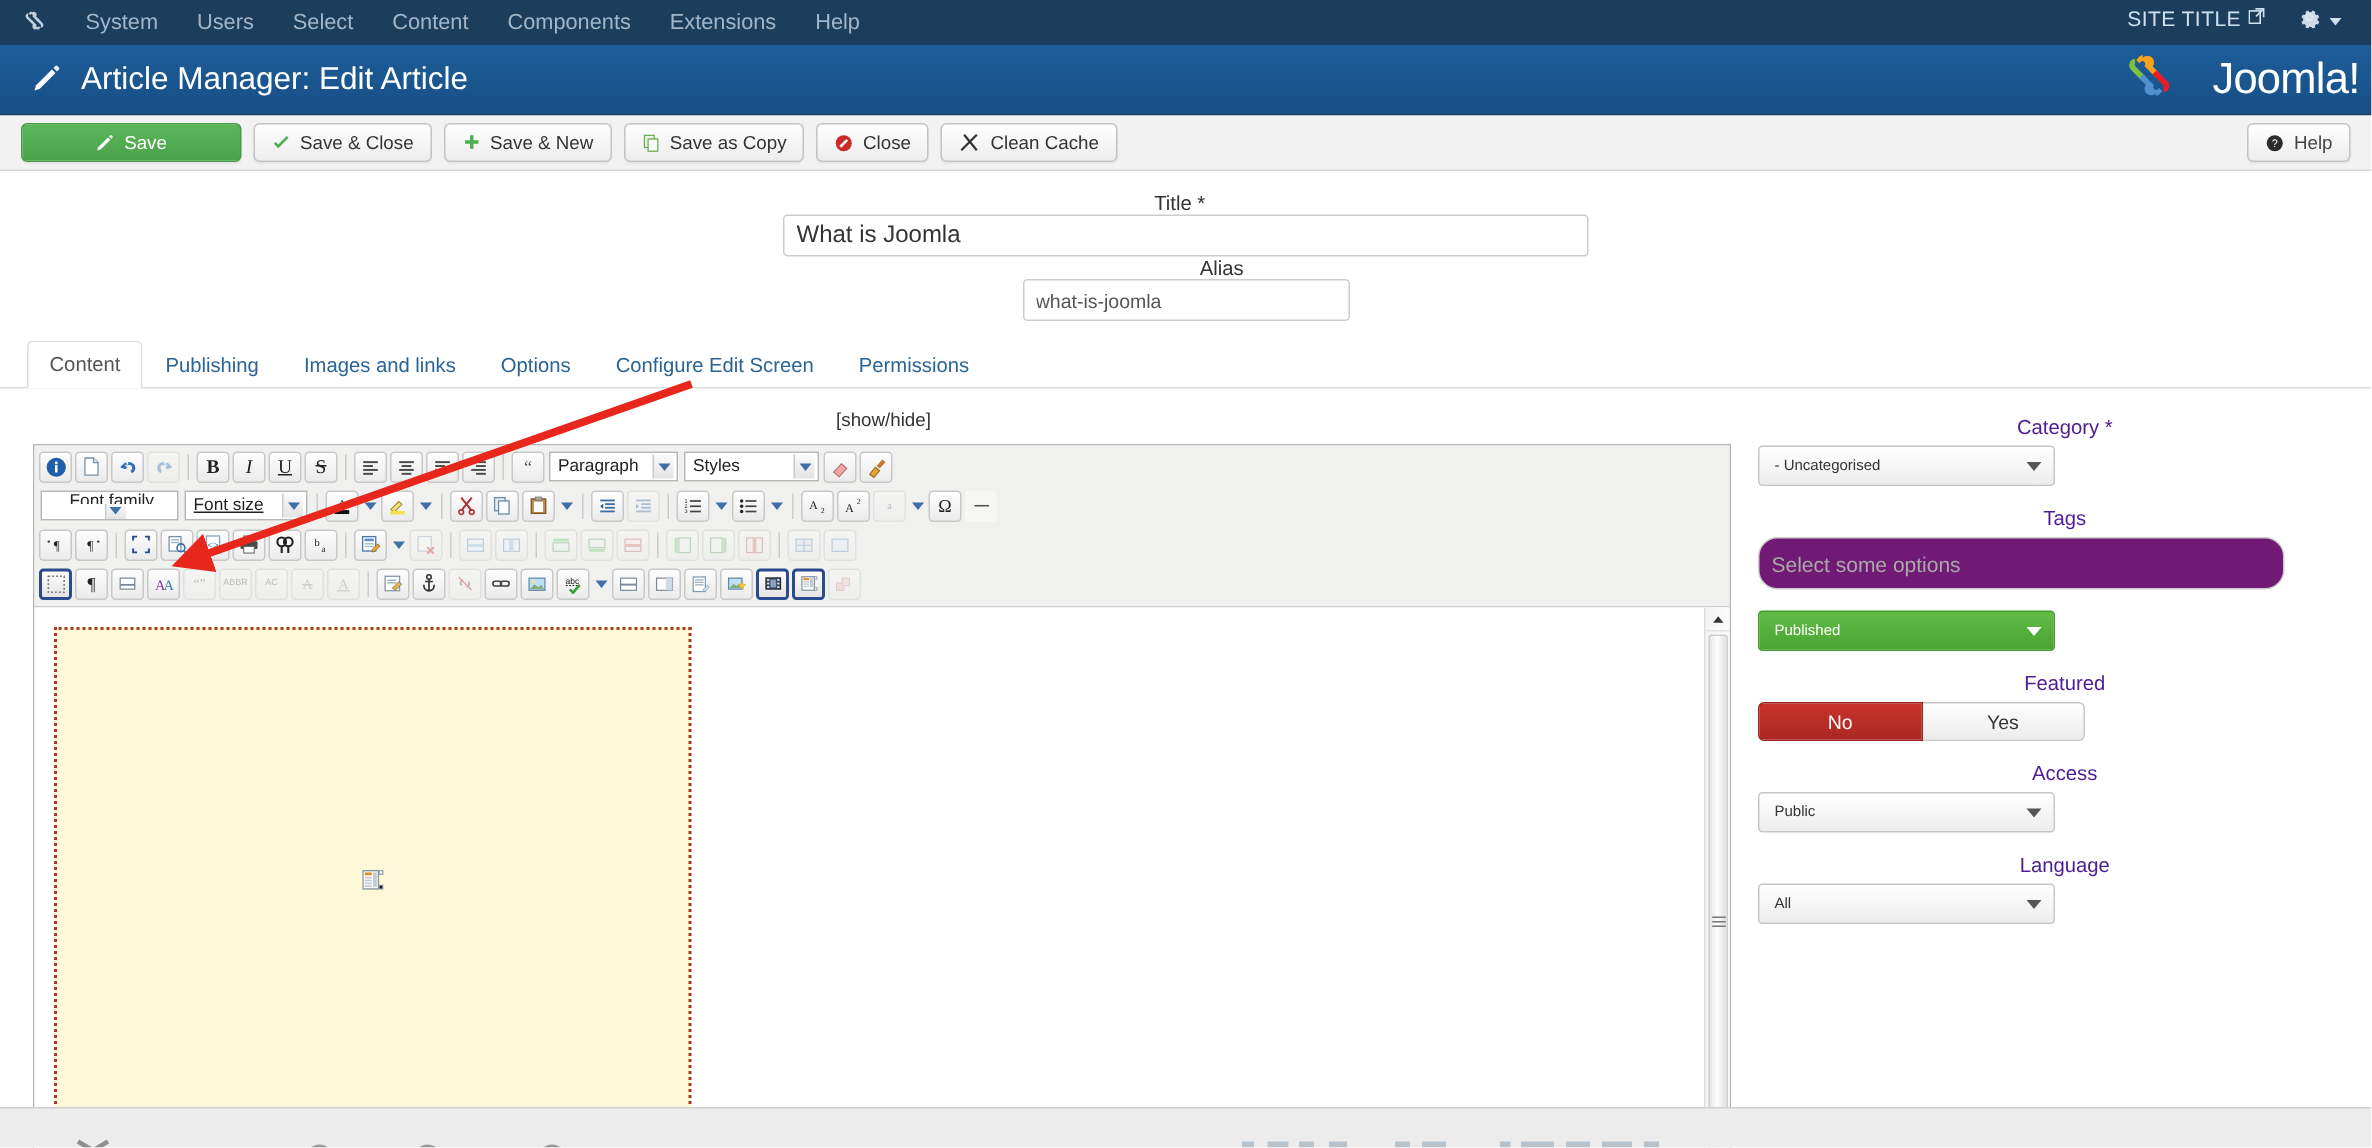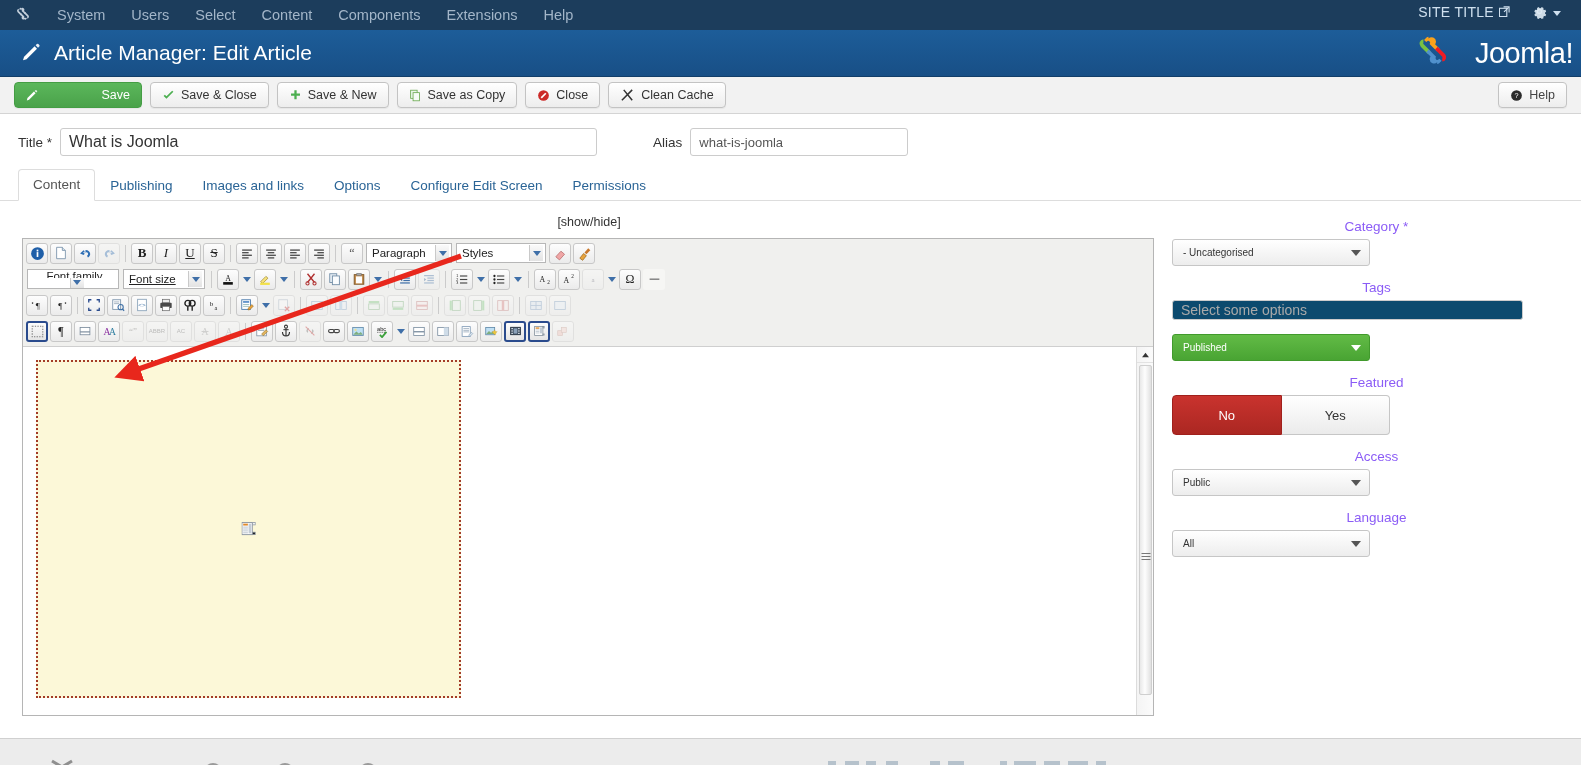--- a/index.html
+++ b/index.html
@@ -61,32 +61,32 @@
     display: flex; align-items: center; padding: 0 14px; gap: 8px; position: relative;
   }
   .btn {
     height: 26px; border: 1px solid #c3c3c3; border-radius: 4px;
     background: linear-gradient(180deg,#ffffff 0%, #ededed 100%);
     color: #333; font-size: 12.5px; display: inline-flex; align-items: center;
     padding: 0 11px; gap: 6px; cursor: pointer; white-space: nowrap;
     box-shadow: 0 1px 1px rgba(0,0,0,.05);
   }
   .btn.primary-save {
-    width: 128px; justify-content: space-between;
+    width: 147px; justify-content: center;
     background: linear-gradient(180deg,#5bb75b 0%, #4aa24a 100%);
     border-color: #449d44; color: #fff; font-weight: normal;
   }
   .btn-help {
     position: absolute; right: 14px; top: 50%; transform: translateY(-50%);
     color: #444;
   }
   .ico { display: inline-flex; align-items: center; justify-content: center; }
 
   
-  .titlerow { display: flex; align-items: center; padding: 14px 18px 8px 18px; gap: 0; }
+  .titlerow { display: flex; align-items: center; padding: 14px 18px 8px 18px; gap: 0; flex-direction: column; }
   .lbl { font-size: 13.5px; color: #333; margin-right: 8px; white-space: nowrap; }
   .inp {
     height: 28px; border: 1px solid #ccc; border-radius: 3px; background: #fff;
     padding: 0 8px; font-size: 15px; color: #333; font-family: "Liberation Sans", sans-serif;
     outline: none;
   }
   .inp::placeholder { color: #aaa; }
   #title-input { width: 537px; font-size: 16px; }
   #alias-input { width: 218px; font-size: 13px; color: #555; }
   .alias-lbl { margin-left: 56px; }
@@ -172,38 +172,38 @@
     border: 1px solid #cfcfcf; border-radius: 2px;
   }
   .vscroll-grip {
     position: absolute; left: 50%; top: 57%; transform: translateX(-50%);
     width: 9px; height: 7px;
   }
   .vscroll-grip i { display:block; height:1px; background:#777; margin-bottom:2px; }
 
   
   .fieldgrp { margin-bottom: 14px; }
-  .flabel { font-size: 13.5px; color: #8b5cf6; margin-bottom: 5px; display: block; }
+  .flabel { font-size: 13.5px; color: #4c1d95; margin-bottom: 5px; display: block; }
   .sel-box {
     width: 198px; height: 27px; border: 1px solid #c6c6c6; border-radius: 3px;
     background: linear-gradient(180deg,#ffffff 0%, #ededed 100%);
     display: flex; align-items: center; justify-content: space-between;
     padding: 0 8px 0 10px; font-size: 10px; color: #333; cursor: pointer;
   }
   .sel-box.green {
     background: linear-gradient(180deg,#62bb46 0%, #49a433 100%);
     border-color: #419a2c; color: #fff;
   }
   .sel-caret { width:0;height:0;border-left:5px solid transparent;border-right:5px solid transparent;border-top:6px solid #555; }
   .sel-box.green .sel-caret { border-top-color: #fff; }
   .tags-input {
-    width: 351px; height: 20px; border: 1px solid #ccc; border-radius: 3px; background: #0c4a6e;
+    width: 351px; height: 35px; border: 1px solid #ccc; border-radius: 13px; background: #701a75;
     display: flex; align-items: center; padding: 0 8px; font-size: 14px; color: #a9a9a9;
   }
-  .btn-group { display: flex; width: 218px; height: 40px; }
+  .btn-group { display: flex; width: 218px; height: 26px; }
   .bg-btn {
     flex: 1; display: flex; align-items: center; justify-content: center;
     font-size: 13px; border: 1px solid #c6c6c6; cursor: pointer;
     background: linear-gradient(180deg,#ffffff 0%, #ebebeb 100%); color: #333;
   }
   .bg-btn:first-child { border-radius: 4px 0 0 4px; }
   .bg-btn:last-child { border-radius: 0 4px 4px 0; border-left: none; }
   .bg-btn.sel-red {
     background: linear-gradient(180deg,#c9332e 0%, #ab2722 100%);
     border-color: #a0201c; color: #fff;

